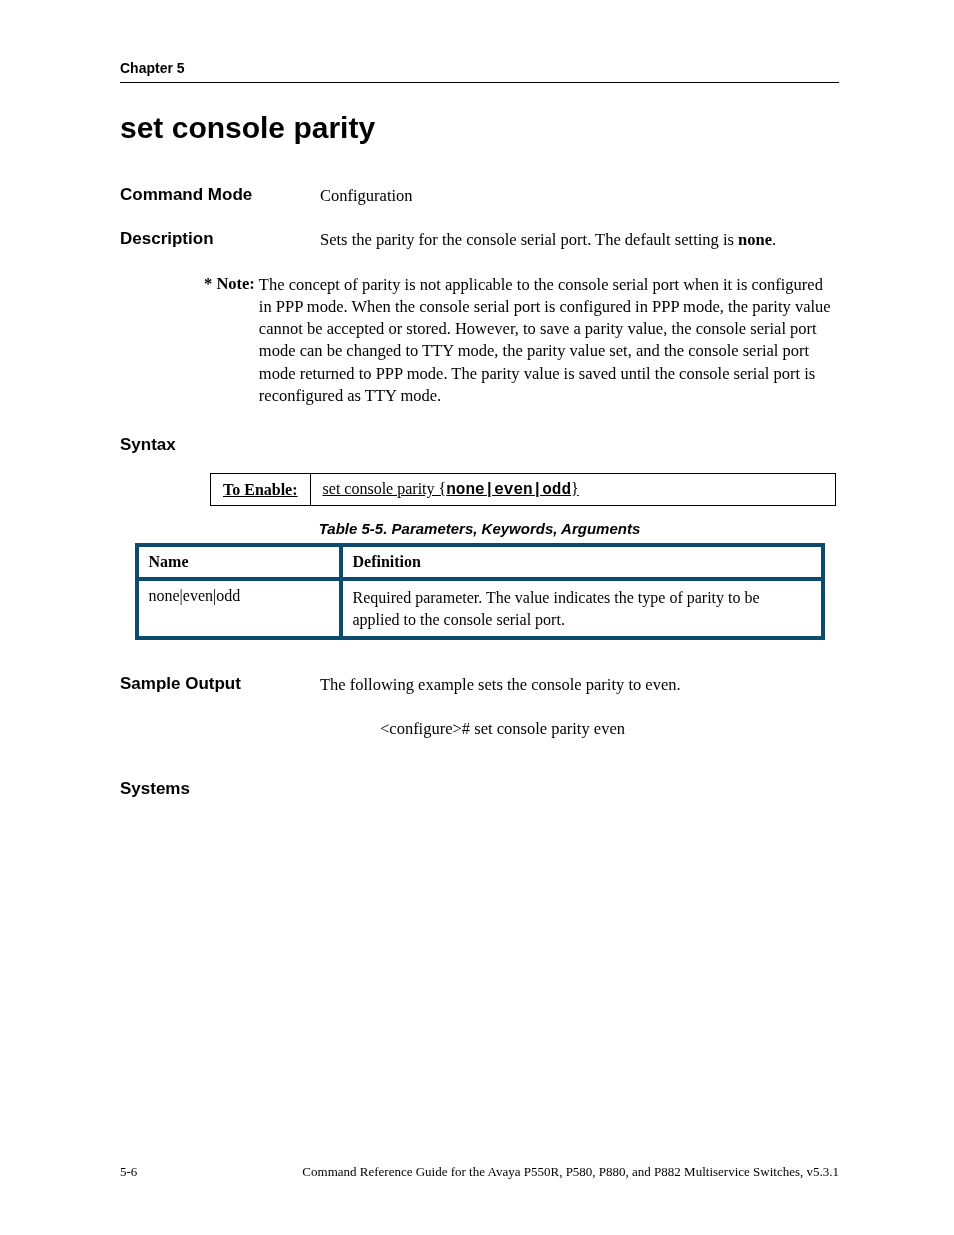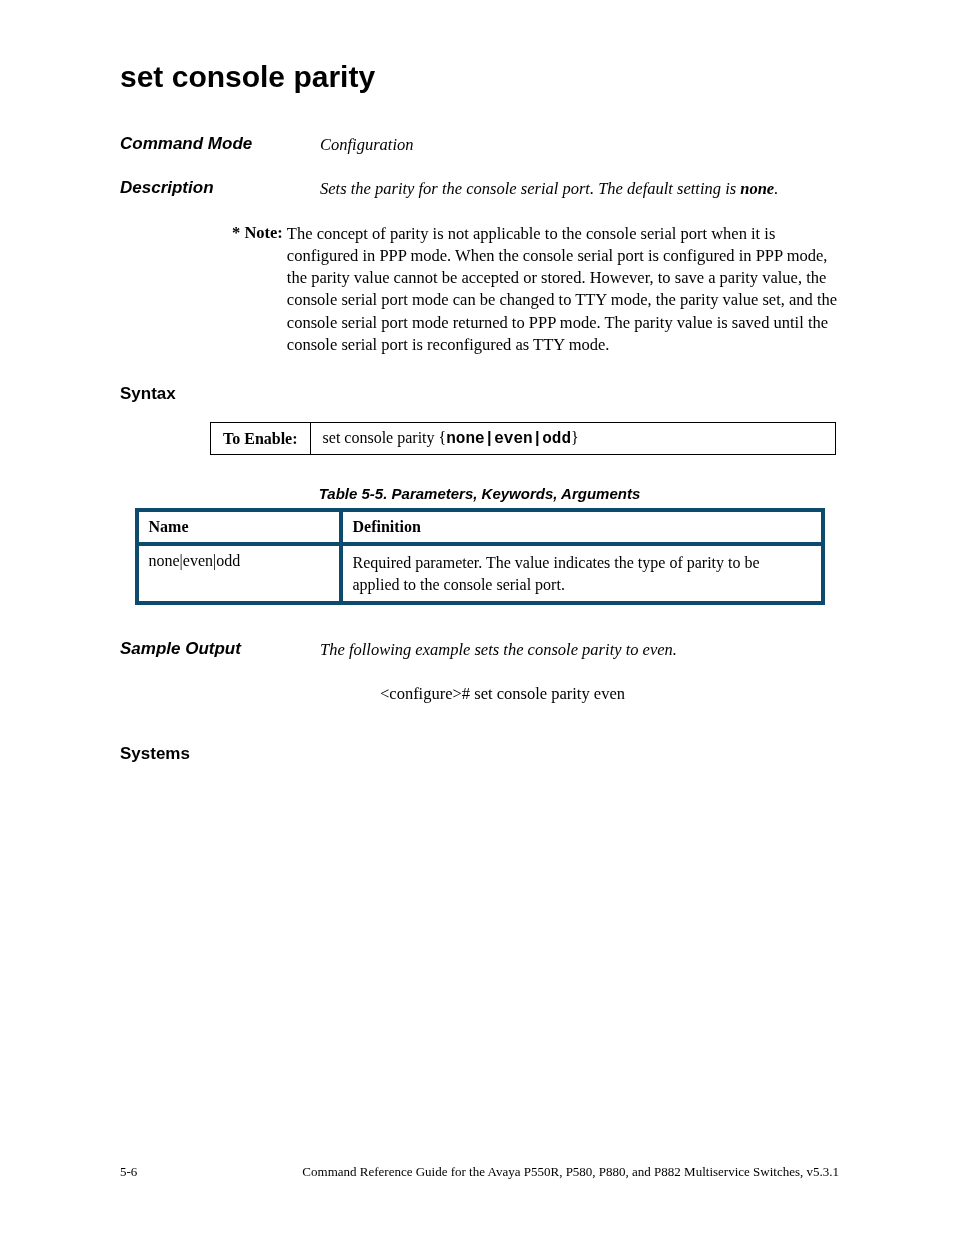--- a/index.html
+++ b/index.html
@@ -28,39 +28,38 @@
   .title {
     font-family: 'Segoe UI', Arial, sans-serif;
     font-weight: bold;
     font-size: 30px;
     margin-bottom: 40px;
   }
   .entry {
     display: flex;
     align-items: flex-start;
     margin-bottom: 22px;
-    font-style: italic;
   }
   .label {
     font-family: 'Segoe UI', Arial, sans-serif;
     font-weight: bold;
     font-size: 17px;
     width: 200px;
     flex-shrink: 0;
   }
   .content {
     font-family: Georgia, 'Times New Roman', serif;
     font-size: 16.5px;
     line-height: 1.35;
     flex: 1;
   }
   .content .bold { font-weight: bold; }
   .note-block {
     display: flex;
-    margin-left: 112px;
+    margin-left: 84px;
     margin-bottom: 28px;
   }
   .note-label {
     font-weight: bold;
     font-size: 16.5px;
     white-space: nowrap;
     margin-right: 4px;
   }
   .note-text {
     font-size: 16.5px;
@@ -68,21 +67,22 @@
   }
   .section-label {
     font-family: 'Segoe UI', Arial, sans-serif;
     font-weight: bold;
     font-size: 17px;
     margin-bottom: 18px;
   }
   .syntax-table {
     border-collapse: collapse;
     margin-left: 90px;
-    margin-bottom: 30px;
+    margin-bottom: 14px;
+    text-decoration: underline;
   }
   .syntax-table td {
     border: 1px solid #000;
     padding: 6px 12px;
     font-size: 16px;
     vertical-align: middle;
   }
   .syntax-table .st-left {
     font-weight: bold;
     text-align: right;
@@ -149,20 +149,21 @@
     justify-content: flex-start;
   }
   .footer .pg { }
   .footer .txt { text-align: right; flex: 1; margin-left: 60px; }
 </style>
 </head>
 <body>
 
 <div class="page">
 
+  <div class="chapter-header">Chapter 5</div>
 
   <div class="title">set console parity</div>
 
   <div class="entry">
     <div class="label">Command Mode</div>
     <div class="content">Configuration</div>
   </div>
 
   <div class="entry">
     <div class="label">Description</div>

